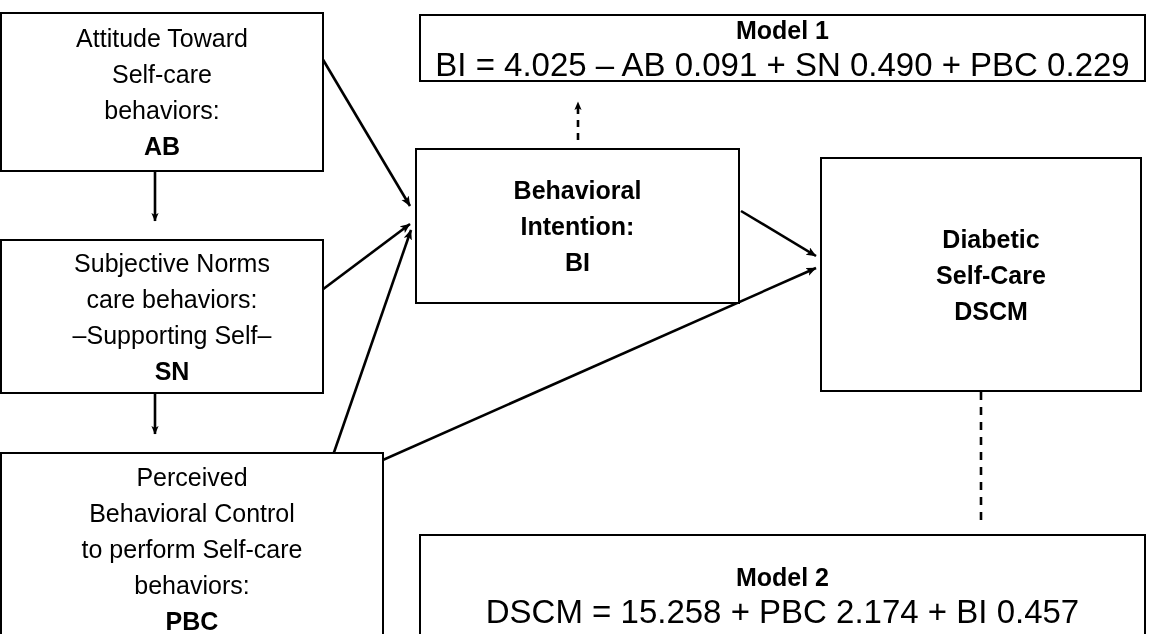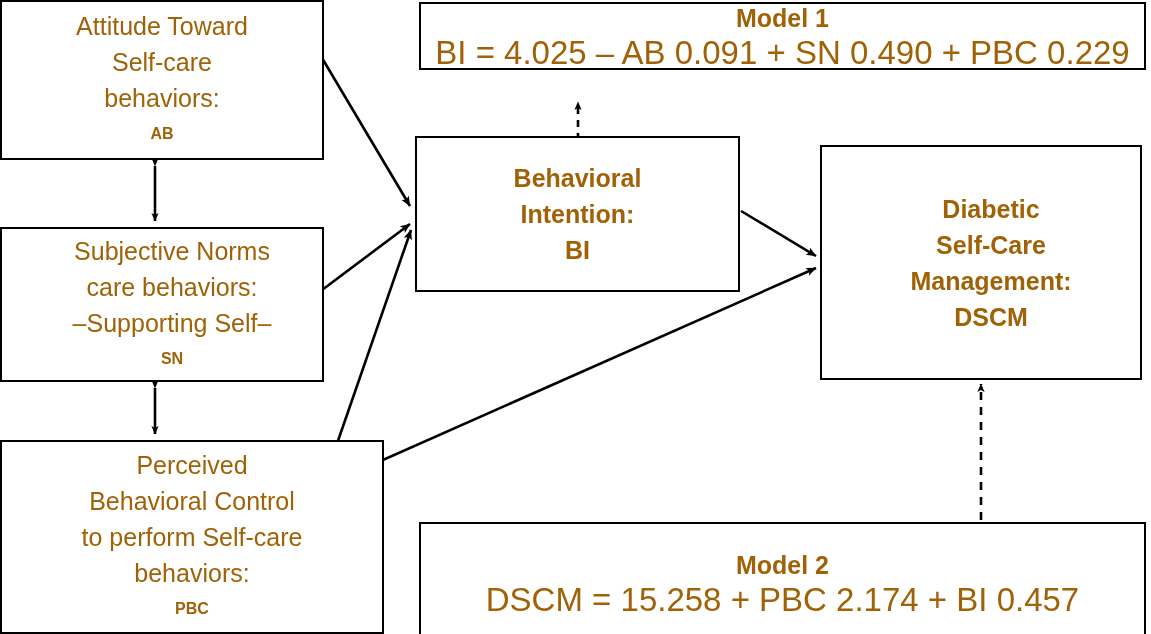--- a/index.html
+++ b/index.html
@@ -26,35 +26,36 @@
   .node {
     position: absolute;
     box-sizing: border-box;
     border: 2.5px solid #000000;
     background: #ffffff;
     display: flex;
     flex-direction: column;
     align-items: center;
     justify-content: center;
     text-align: center;
-    color: #a16207;
+    color: #000000;
+    margin-top: 12px;
   }
   .node .line {
     display: block;
     white-space: pre;
   }
   
   .n-left .line {
     font-size: 25px;
     line-height: 36px;
     font-weight: 400;
   }
   .n-left .code {
     font-weight: 700;
-    font-size: 16px;
+    font-size: 25px;
   }
   
   .n-bold .line {
     font-size: 25px;
     line-height: 36px;
     font-weight: 700;
   }
   
   .n-model .title {
     font-size: 25px;
@@ -136,21 +137,20 @@
 
   <div class="node n-bold" id="node-bi">
     <span class="line">Behavioral</span>
     <span class="line">Intention:</span>
     <span class="line">BI</span>
   </div>
 
   <div class="node n-bold" id="node-dscm">
     <span class="line">Diabetic</span>
     <span class="line">Self-Care</span>
-    <span class="line">Management:</span>
     <span class="line">DSCM</span>
   </div>
 
   <div class="node n-model" id="node-m1">
     <span class="title">Model 1</span>
     <span class="eq">BI = 4.025 – AB 0.091 + SN 0.490 + PBC 0.229</span>
   </div>
 
   <div class="node n-model" id="node-m2">
     <span class="title">Model 2</span>

